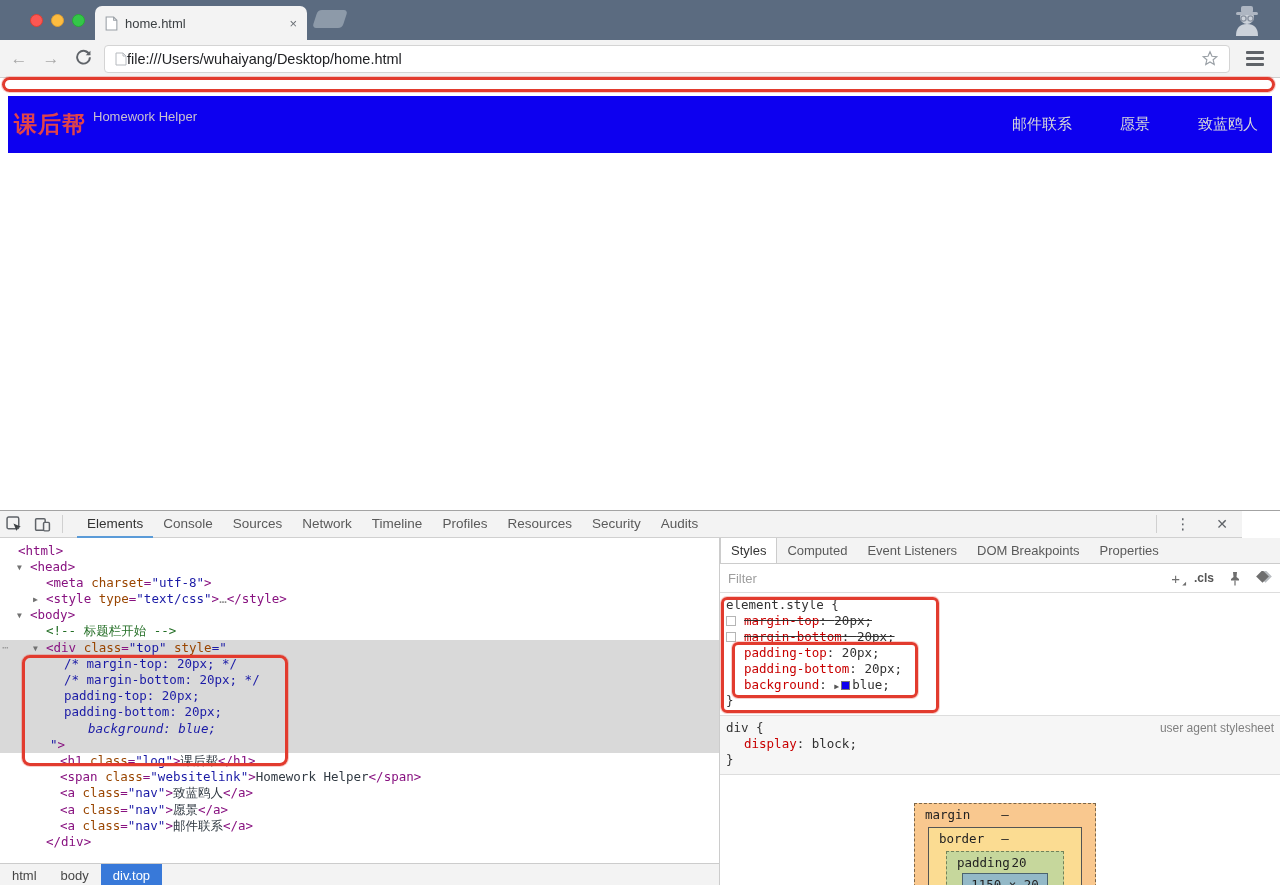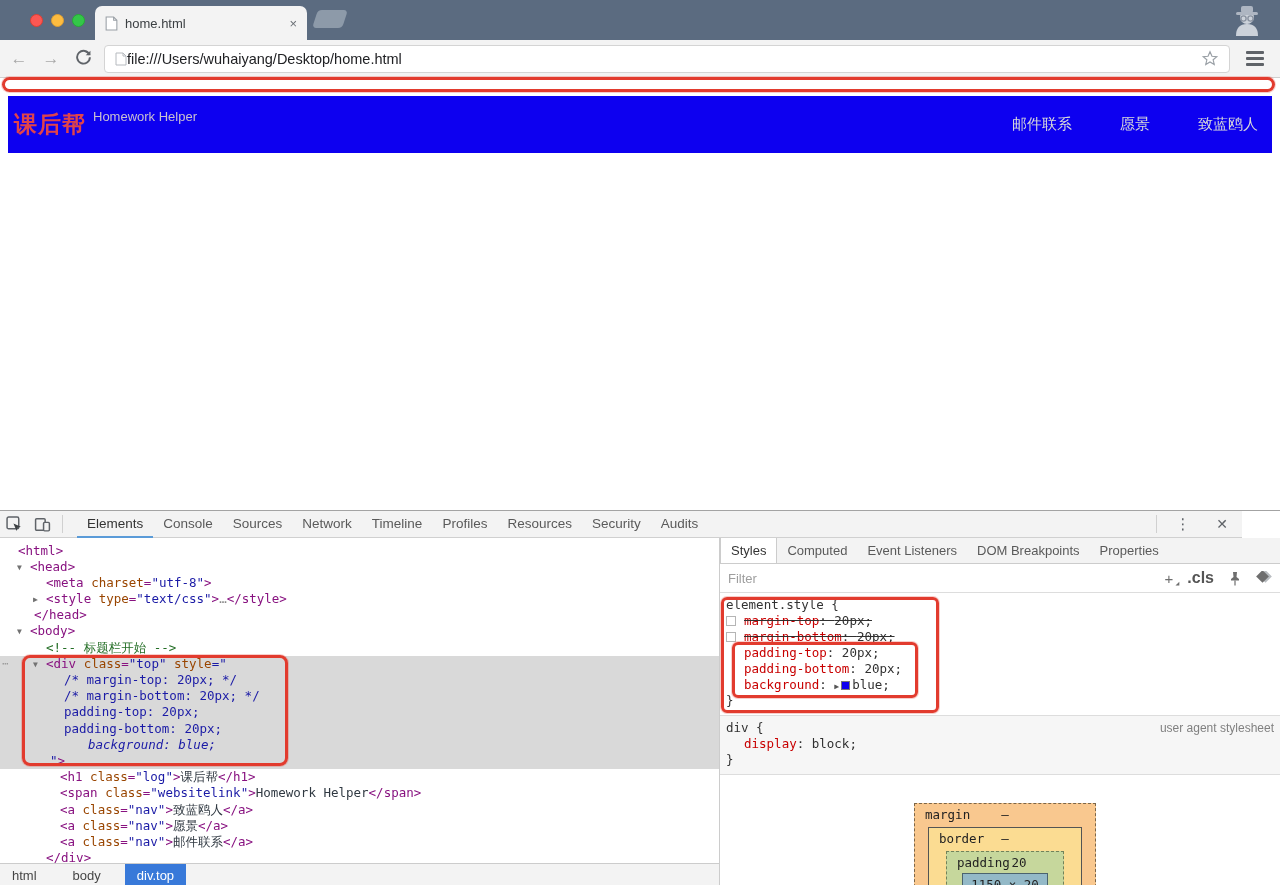--- a/index.html
+++ b/index.html
@@ -51,35 +51,35 @@
   .dt-close { font-size:14px; color:#5f6368; padding:0 14px; }
 
   .tree-pane { position:absolute; left:0; top:27px; width:720px; height:325px; background:#fff; border-right:1px solid #ccc; overflow:hidden; font-family:"DejaVu Sans Mono","Liberation Mono",monospace; font-size:12.5px; padding-top:4.5px; }
   .t-row { position:relative; height:16.2px; line-height:16.2px; white-space:pre; }
   .t-row.sel { background:#d9d9d9; }
   .t-arrow { position:absolute; font-size:8px; color:#727272; top:1px; }
   .t-gutter { position:absolute; left:2px; color:#9a9a9a; font-size:11px; }
   .tk-tag { color:#881280; } .tk-attr { color:#994500; } .tk-val { color:#1a1aa6; }
   .tk-comment { color:#236e25; } .tk-text { color:#303942; } .tk-dots { color:#888; }
 
-  .crumbs { position:absolute; left:0; top:352px; width:720px; height:23px; background:#f3f3f3; border-top:1px solid #ccc; border-right:1px solid #ccc; display:flex; align-items:stretch; font-size:13px; color:#464646;gap:12px; }
+  .crumbs { position:absolute; left:0; top:352px; width:720px; height:23px; background:#f3f3f3; border-top:1px solid #ccc; border-right:1px solid #ccc; display:flex; align-items:stretch; font-size:13px; color:#464646; }
   .crumb { display:flex; align-items:center; padding:0 12px; }
   .crumb.active { background:#3879d9; color:#fff; }
 
   .styles-pane { position:absolute; left:720px; top:27px; width:560px; height:348px; background:#fff; overflow:hidden; }
   .sp-tabs { height:26px; background:#f3f3f3; border-bottom:1px solid #ccc; display:flex; font-size:13px; color:#5a5a5a; }
   .sp-tab { padding:0 10px; display:flex; align-items:center; }
   .sp-tab.active { background:#fff; border-left:1px solid #ccc; border-right:1px solid #ccc; color:#333; }
   .sp-filter { height:29px; border-bottom:1px solid #ddd; display:flex; align-items:center; padding:0 8px; }
   .sp-filter input { border:none; outline:none; font-size:13px; color:#333; flex:1; background:transparent; }
   .sp-filter input::placeholder { color:#9e9e9e; }
   .sp-icons { display:flex; align-items:center; gap:14px; color:#6e6e6e; }
   .plus-ic { font-size:15px; position:relative; }
   .plus-ic::after { content:"◢"; position:absolute; font-size:5px; right:-6px; bottom:1px; color:#6e6e6e; }
-  .cls-ic { font-size:16px; font-weight:bold; color:#555; }
+  .cls-ic { font-size:12px; font-weight:bold; color:#555; }
 
   .rule { font-family:"DejaVu Sans Mono","Liberation Mono",monospace; font-size:12.5px; color:#303030; padding:4px 6px 6px 6px; line-height:16px; }
   .rule-sec { border-bottom:1px solid #ddd; }
   .prop-name { color:#c80000; }
   .prop-val { color:#303030; }
   .p-row { position:relative; padding-left:18px; height:16px; }
   .p-row.disabled { text-decoration:line-through; }
   .p-check { position:absolute; left:0px; top:3px; width:10px; height:10px; border:1px solid #b5b5b5; background:#fff; }
   .swatch { display:inline-block; width:9px; height:9px; border:1px solid #777; vertical-align:-1px; margin:0 2px; }
   .exp-arrow { font-size:8px; color:#555; }
@@ -199,21 +199,20 @@
         <span class="kebab">⋮</span>
         <span class="dt-close">✕</span>
       </div>
     </div>
 
     <div class="tree-pane" id="tree-pane">
         <div class="t-row" style="padding-left: 18px;"><span class="tk-tag">&lt;html&gt;</span></div>
         <div class="t-row" style="padding-left: 30px;"><span class="t-arrow" style="left: 17px;">▼</span><span class="tk-tag">&lt;head&gt;</span></div>
         <div class="t-row" style="padding-left: 46px;"><span class="tk-tag">&lt;meta </span><span class="tk-attr">charset</span><span class="tk-tag">=</span><span class="tk-val">"utf-8"</span><span class="tk-tag">&gt;</span></div>
         <div class="t-row" style="padding-left: 46px;"><span class="t-arrow" style="left: 33px;">▶</span><span class="tk-tag">&lt;style </span><span class="tk-attr">type</span><span class="tk-tag">=</span><span class="tk-val">"text/css"</span><span class="tk-tag">&gt;</span><span class="tk-dots">…</span><span class="tk-tag">&lt;/style&gt;</span></div>
-        <div class="t-row" style="padding-left: 34px;"><span class="tk-tag">&lt;/head&gt;</span></div>
         <div class="t-row" style="padding-left: 30px;"><span class="t-arrow" style="left: 17px;">▼</span><span class="tk-tag">&lt;body&gt;</span></div>
         <div class="t-row" style="padding-left: 46px;"><span class="tk-comment">&lt;!-- 标题栏开始 --&gt;</span></div>
         <div class="t-row sel" style="padding-left: 46px;"><span class="t-gutter">⋯</span><span class="t-arrow" style="left: 33px;">▼</span><span class="tk-tag">&lt;div </span><span class="tk-attr">class</span><span class="tk-tag">=</span><span class="tk-val">"top"</span><span class="tk-tag"> </span><span class="tk-attr">style</span><span class="tk-val">="</span></div>
         <div class="t-row sel" style="padding-left: 64px;"><span class="tk-val">/* margin-top: 20px; */</span></div>
         <div class="t-row sel" style="padding-left: 64px;"><span class="tk-val">/* margin-bottom: 20px; */</span></div>
         <div class="t-row sel" style="padding-left: 64px;"><span class="tk-val">padding-top: 20px;</span></div>
         <div class="t-row sel" style="padding-left: 64px;"><span class="tk-val">padding-bottom: 20px;</span></div>
         <div class="t-row sel" style="padding-left: 88px; font-style: italic;"><span class="tk-val">background: blue;</span></div>
         <div class="t-row sel" style="padding-left: 50px;"><span class="tk-val">"</span><span class="tk-tag">&gt;</span></div>
         <div class="t-row" style="padding-left: 60px;"><span class="tk-tag">&lt;h1 </span><span class="tk-attr">class</span><span class="tk-tag">=</span><span class="tk-val">"log"</span><span class="tk-tag">&gt;</span><span class="tk-text">课后帮</span><span class="tk-tag">&lt;/h1&gt;</span></div>

